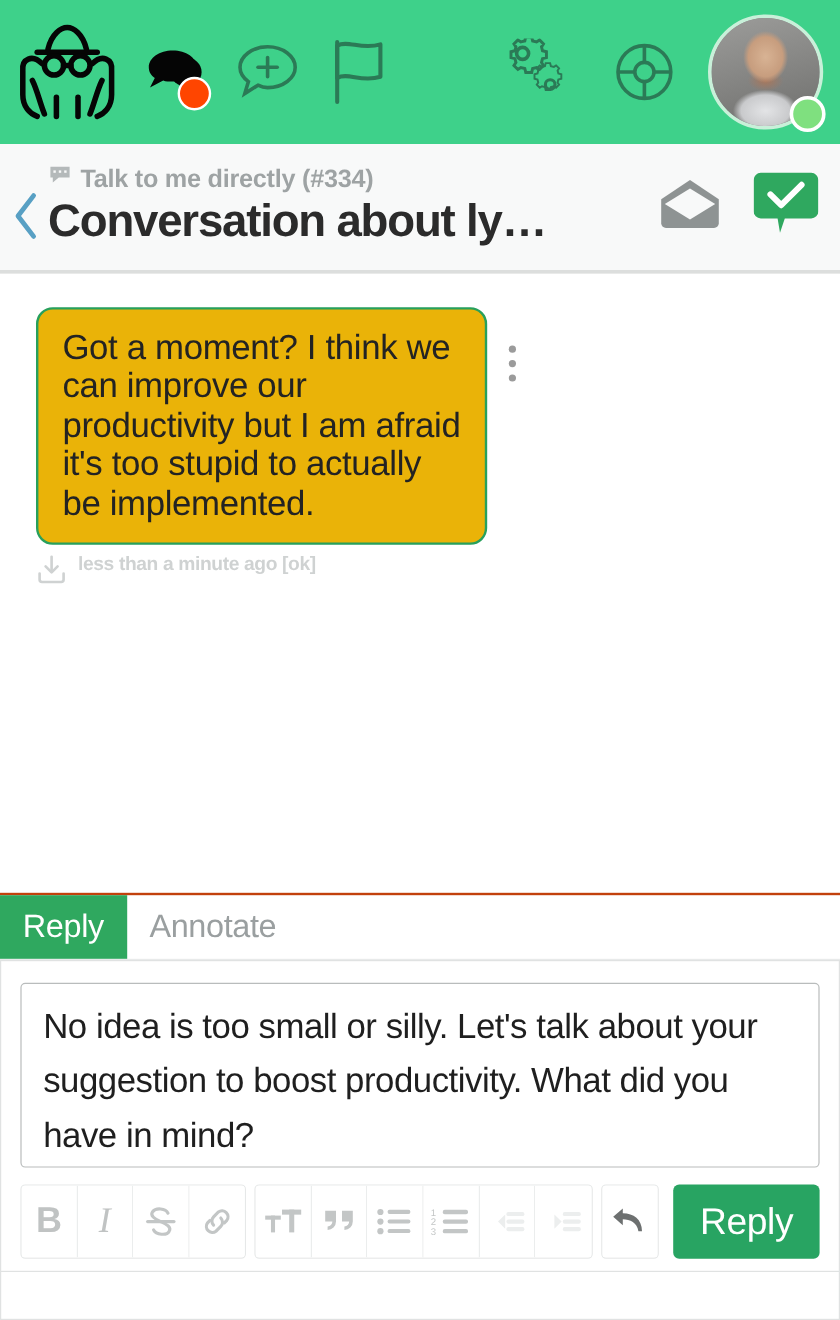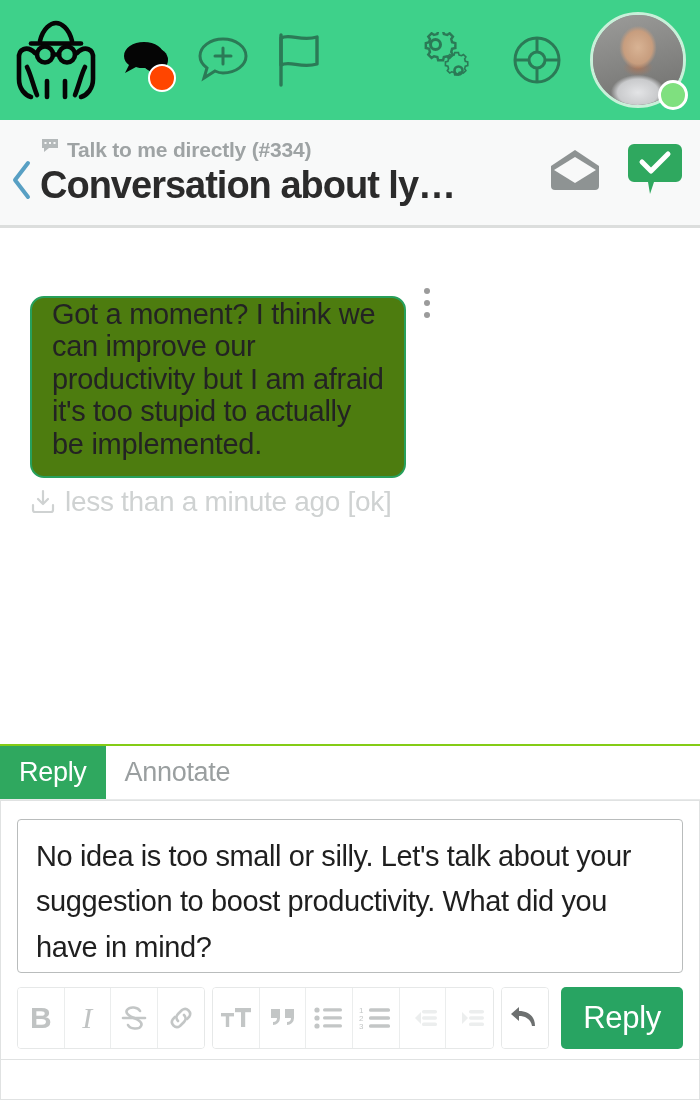--- a/index.html
+++ b/index.html
@@ -147,27 +147,26 @@
     background: #ffffff;
     padding: 28px 0 0 0;
     overflow: hidden;
   }
   .msg-row {
     display: flex;
     align-items: flex-start;
     padding: 0 18px 0 30px;
   }
   .bubble {
-    background: #4d7c0f;
+    background: #eab308;
     border: 2px solid #27a05c;
     border-radius: 14px;
-    padding: 0 18px 16px 20px;
+    padding: 16px 18px 16px 20px;
     max-width: 376px;
     min-width: 200px;
-    margin-top: 40px;
   }
   .bubble-text {
     font-size: 29px;
     line-height: 1.12;
     color: #232323;
     white-space: pre-wrap;
     letter-spacing: -0.3px;
   }
   .msg-menu {
     margin-left: 18px;
@@ -179,33 +178,32 @@
     cursor: pointer;
   }
   .msg-menu i {
     display: block;
     width: 6px; height: 6px;
     border-radius: 50%;
     background: #9b9b9b;
   }
   .msg-meta {
     display: flex;
-    align-items: center;
     gap: 9px;
     padding: 8px 0 0 30px;
     color: #cfd2d2;
-    font-size: 28px;
-    font-weight: normal;
+    font-size: 16px;
+    font-weight: bold;
     letter-spacing: -0.3px;
   }
 
   
   .composer {
     flex: 0 0 auto;
-    border-top: 2px solid #84cc16;
+    border-top: 2px solid #c2410c;
     background: #ffffff;
   }
   .tabs {
     display: flex;
     align-items: stretch;
     height: 54px;
     border-bottom: 1px solid #e8eaea;
   }
   .tab {
     display: flex; align-items: center;

